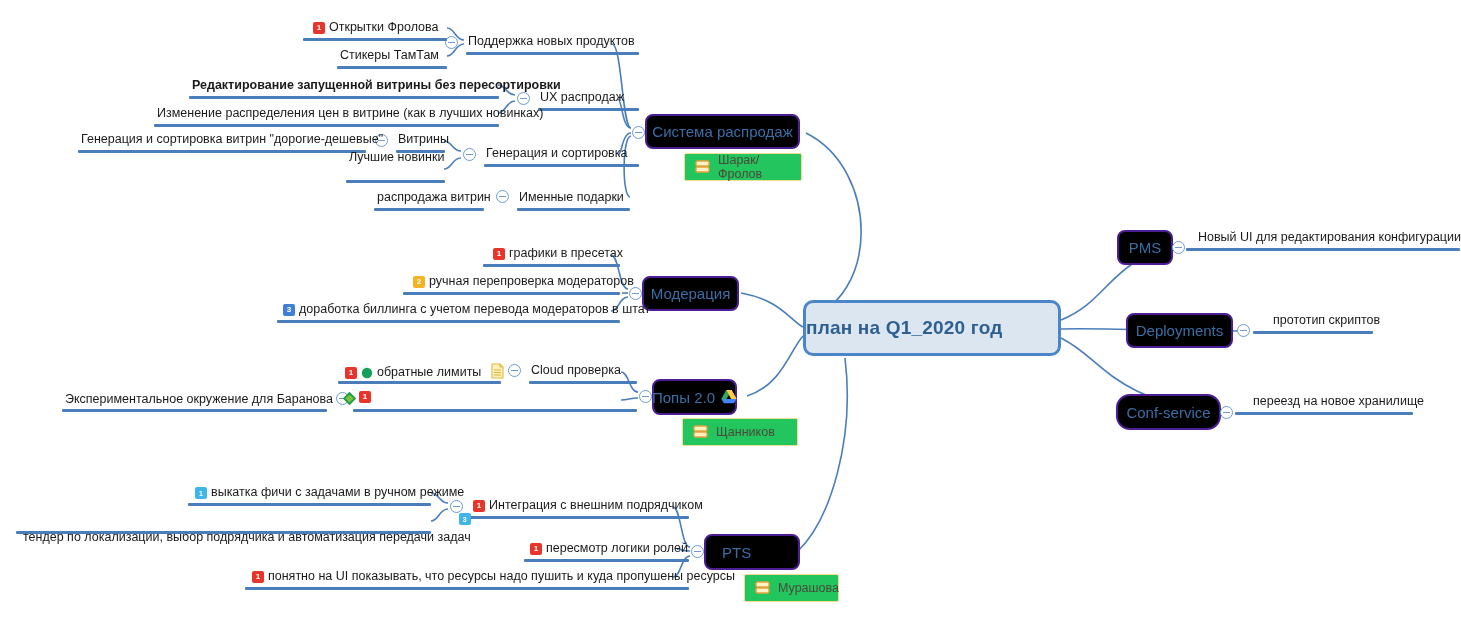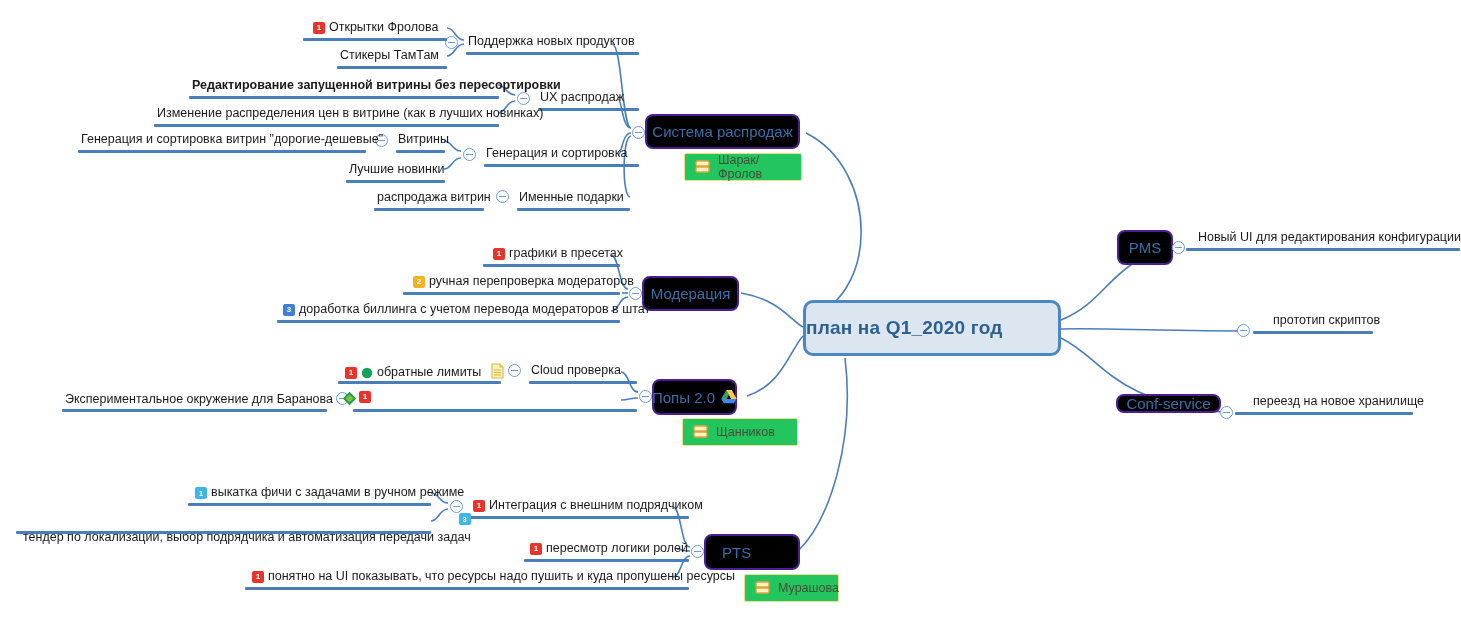--- a/index.html
+++ b/index.html
@@ -236,21 +236,21 @@
   <div class="leaf" style="left:398px;top:132px;">
     <span class="txt">Витрины</span>
   </div>
   <div class="ul" style="left:396px;top:150px;width:49px;"></div>
 
   <div class="leaf" style="left:81px;top:132px;">
     <span class="txt">Генерация и сортировка витрин "дорогие-дешевые"</span>
   </div>
   <div class="ul" style="left:78px;top:150px;width:288px;"></div>
 
-  <div class="leaf" style="left:349px;top:162px;">
+  <div class="leaf" style="left:349px;top:150px;">
     <span class="txt">Лучшие новинки</span>
   </div>
   <div class="ul" style="left:346px;top:180px;width:99px;"></div>
 
   <div class="tog" style="left:496px;top:190px;"></div>
   <div class="leaf" style="left:519px;top:190px;">
     <span class="txt">Именные подарки</span>
   </div>
   <div class="ul" style="left:517px;top:208px;width:113px;"></div>
 
@@ -395,27 +395,30 @@
 
   <div class="topic" style="left:1117px;top:230px;width:56px;height:35px;">
     <span>PMS</span>
   </div>
   <div class="tog" style="left:1172px;top:241px;"></div>
   <div class="leaf" style="left:1198px;top:230px;">
     <span class="txt">Новый UI для редактирования конфигурации</span>
   </div>
   <div class="ul" style="left:1186px;top:248px;width:274px;"></div>
 
+  <div class="topic" style="left:1126px;top:313px;width:107px;height:35px;">
+    <span>Deployments</span>
+  </div>
   <div class="tog" style="left:1237px;top:324px;"></div>
   <div class="leaf" style="left:1273px;top:313px;">
     <span class="txt">прототип скриптов</span>
   </div>
   <div class="ul" style="left:1253px;top:331px;width:120px;"></div>
 
-  <div class="topic" style="left:1116px;top:394px;width:105px;height:19px;">
+  <div class="topic" style="left:1116px;top:394px;width:105px;height:36px;border-radius:14px;">
     <span>Conf-service</span>
   </div>
   <div class="tog" style="left:1220px;top:406px;"></div>
   <div class="leaf" style="left:1253px;top:394px;">
     <span class="txt">переезд на новое хранилище</span>
   </div>
   <div class="ul" style="left:1235px;top:412px;width:178px;"></div>
 
 </div>
 

